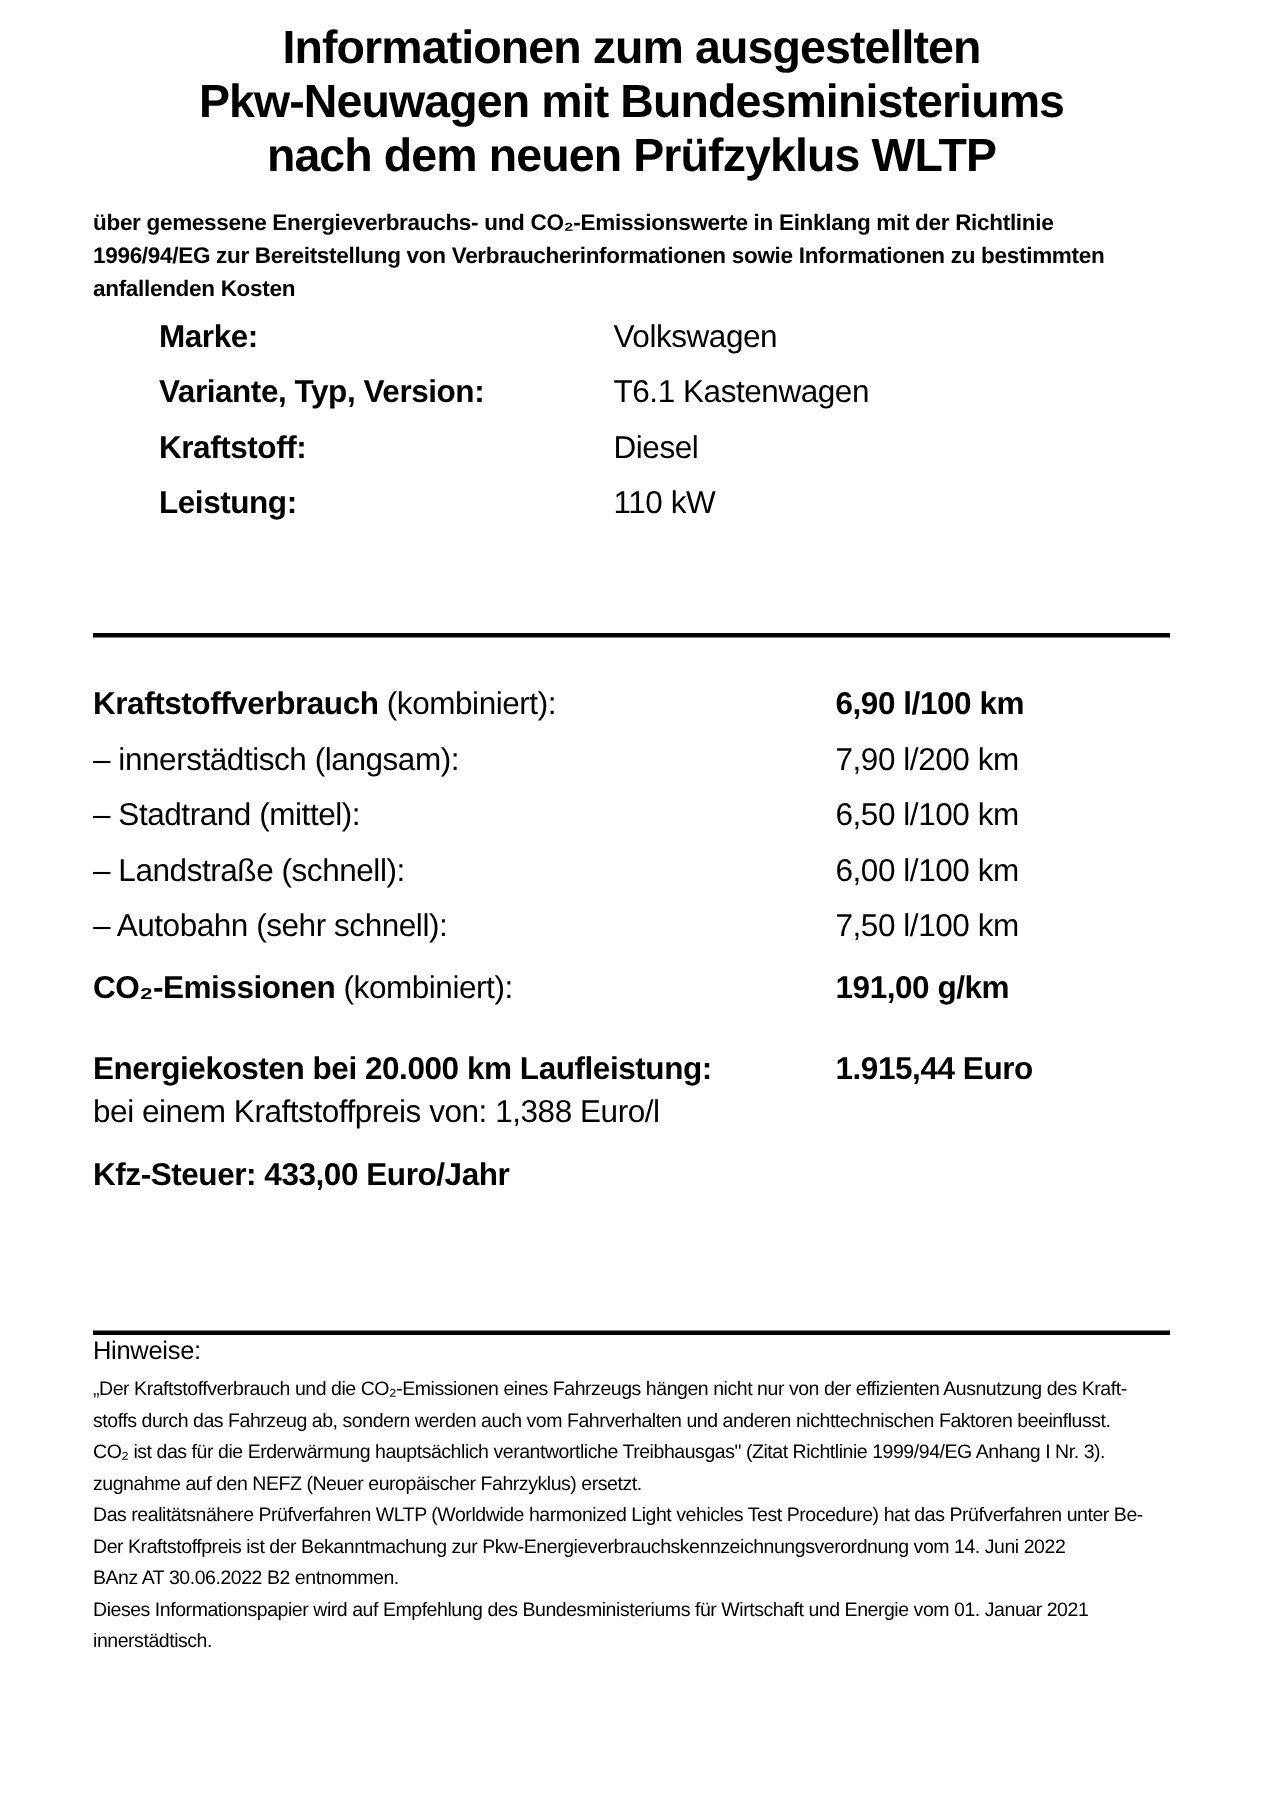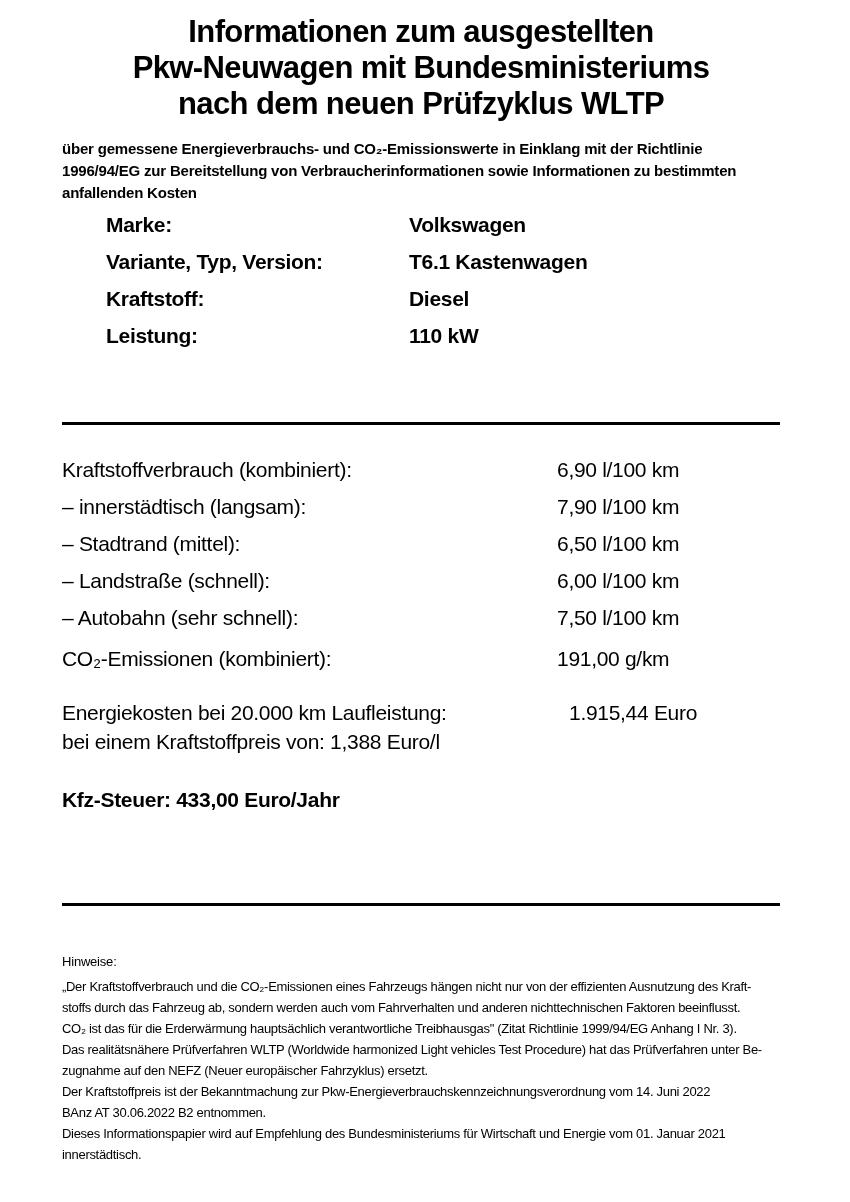--- a/index.html
+++ b/index.html
@@ -41,59 +41,58 @@
   }
   
   .spec {
     margin-top: 2px;
     font-size: 21px;
     line-height: 37px;
     letter-spacing: -0.3px;
   }
   .spec-row { display: flex; }
   .spec-label { width: 303px; font-weight: bold; flex: 0 0 303px; margin-left: 44px; }
-  .spec-value { flex: 1; font-weight: bold; }
+  .spec-value { flex: 1; }
   
   .rule {
     border: 0;
     border-top: 3px solid #000;
     margin: 0;
   }
   .rule-1 { margin-top: 68px; }
   .rule-2 { margin-top: 85px; }
   
   .c-row {
     display: flex;
     font-size: 21px;
     line-height: 37px;
     letter-spacing: -0.3px;
   }
   .c-label { width: 495px; flex: 0 0 495px; }
   .c-value { flex: 1; }
-  .bold { font-weight: normal; }
+  .bold { font-weight: bold; }
   .c-combined { margin-top: 26px; }
   .c-co2 { margin-top: 4px; }
-  .c-energy { margin-top: 17px; gap: 12px; }
+  .c-energy { margin-top: 17px; }
   .energy-note {
     font-size: 21px;
     line-height: 30px;
     letter-spacing: -0.3px;
     margin-top: -4px;
   }
   .tax-line {
-    margin-top: 24px;
+    margin-top: 8px;
     font-size: 21px;
     line-height: 37px;
     font-weight: bold;
     letter-spacing: -0.3px;
   }
   
   .notes-heading {
-    margin-top: 45px;
-    font-size: 13px;
+    font-size: 17px;
     line-height: 21px;
     letter-spacing: -0.2px;
   }
   .note-lines {
     margin-top: 4px;
     font-size: 13px;
     line-height: 21px;
     letter-spacing: -0.3px;
     white-space: nowrap;
   }
@@ -142,21 +141,21 @@
 
   <hr class="rule rule-1">
 
   <div class="c-row c-combined">
     <span class="c-label"><span class="bold">Kraftstoffverbrauch</span><span> (kombiniert):</span></span>
     <span class="c-value bold">6,90 l/100 km</span>
   </div>
 
   <div class="c-row">
     <span class="c-label">– innerstädtisch (langsam):</span>
-    <span class="c-value">7,90 l/100 km</span>
+    <span class="c-value">7,90 l/200 km</span>
   </div>
   <div class="c-row">
     <span class="c-label">– Stadtrand (mittel):</span>
     <span class="c-value">6,50 l/100 km</span>
   </div>
   <div class="c-row">
     <span class="c-label">– Landstraße (schnell):</span>
     <span class="c-value">6,00 l/100 km</span>
   </div>
   <div class="c-row">
@@ -178,22 +177,22 @@
   <div class="tax-line">Kfz-Steuer: 433,00 Euro/Jahr</div>
 
   <hr class="rule rule-2">
 
   <div class="notes-heading">Hinweise:</div>
 
   <div class="note-lines">
     <div>„Der Kraftstoffverbrauch und die CO₂-Emissionen eines Fahrzeugs hängen nicht nur von der effizienten Ausnutzung des Kraft-</div>
     <div>stoffs durch das Fahrzeug ab, sondern werden auch vom Fahrverhalten und anderen nichttechnischen Faktoren beeinflusst.</div>
     <div>CO₂ ist das für die Erderwärmung hauptsächlich verantwortliche Treibhausgas" (Zitat Richtlinie 1999/94/EG Anhang I Nr. 3).</div>
+    <div>zugnahme auf den NEFZ (Neuer europäischer Fahrzyklus) ersetzt.</div>
     <div>Das realitätsnähere Prüfverfahren WLTP (Worldwide harmonized Light vehicles Test Procedure) hat das Prüfverfahren unter Be-</div>
-    <div>zugnahme auf den NEFZ (Neuer europäischer Fahrzyklus) ersetzt.</div>
     <div>Der Kraftstoffpreis ist der Bekanntmachung zur Pkw-Energieverbrauchskennzeichnungsverordnung vom 14. Juni 2022</div>
     <div>BAnz AT 30.06.2022 B2  entnommen.</div>
     <div>Dieses Informationspapier wird auf Empfehlung des Bundesministeriums für Wirtschaft und Energie vom 01. Januar 2021</div>
     <div>innerstädtisch.</div>
   </div>
 
 
 </div>
 
 </body></html>

